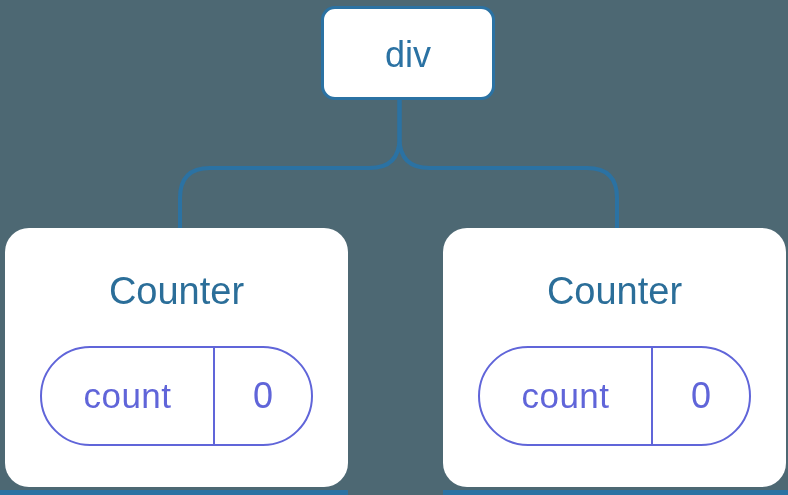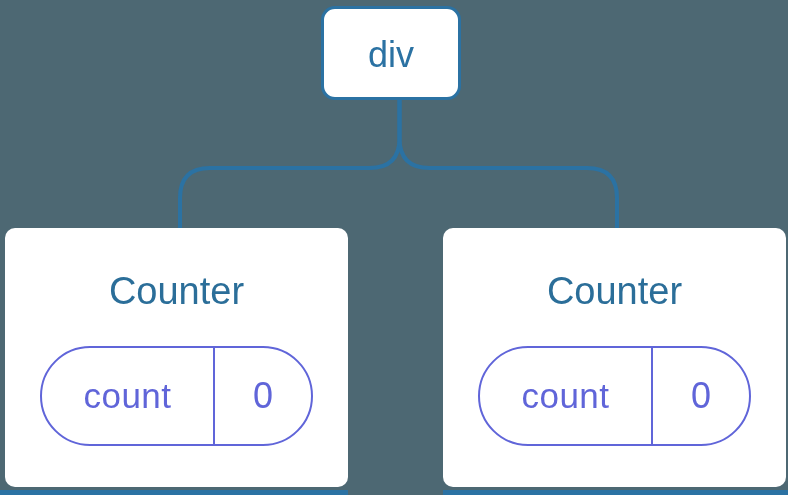--- a/index.html
+++ b/index.html
@@ -28,40 +28,40 @@
   }
   .connectors path {
     fill: none;
     stroke: var(--accent);
     stroke-width: 4;
   }
 
   .root-node {
     position: absolute;
     left: 321px; top: 6px;
-    width: 140px; height: 94px;
+    width: 174px; height: 94px;
     background: var(--card-bg);
     border: 3px solid var(--accent);
     border-radius: 14px;
     display: flex;
     align-items: center;
     justify-content: center;
   }
   .root-node span {
     color: var(--accent);
     font-size: 36px;
     padding-top: 4px;
   }
 
   .card {
     position: absolute;
     top: 228px;
     width: 343px; height: 259px;
     background: var(--card-bg);
-    border-radius: 10px;
+    border-radius: 24px;
     display: flex;
     flex-direction: column;
     align-items: center;
     padding-top: 44px;
   }
   .card-left  { left: 5px; }
   .card-right { left: 443px; }
 
   .card-title {
     color: var(--title);

